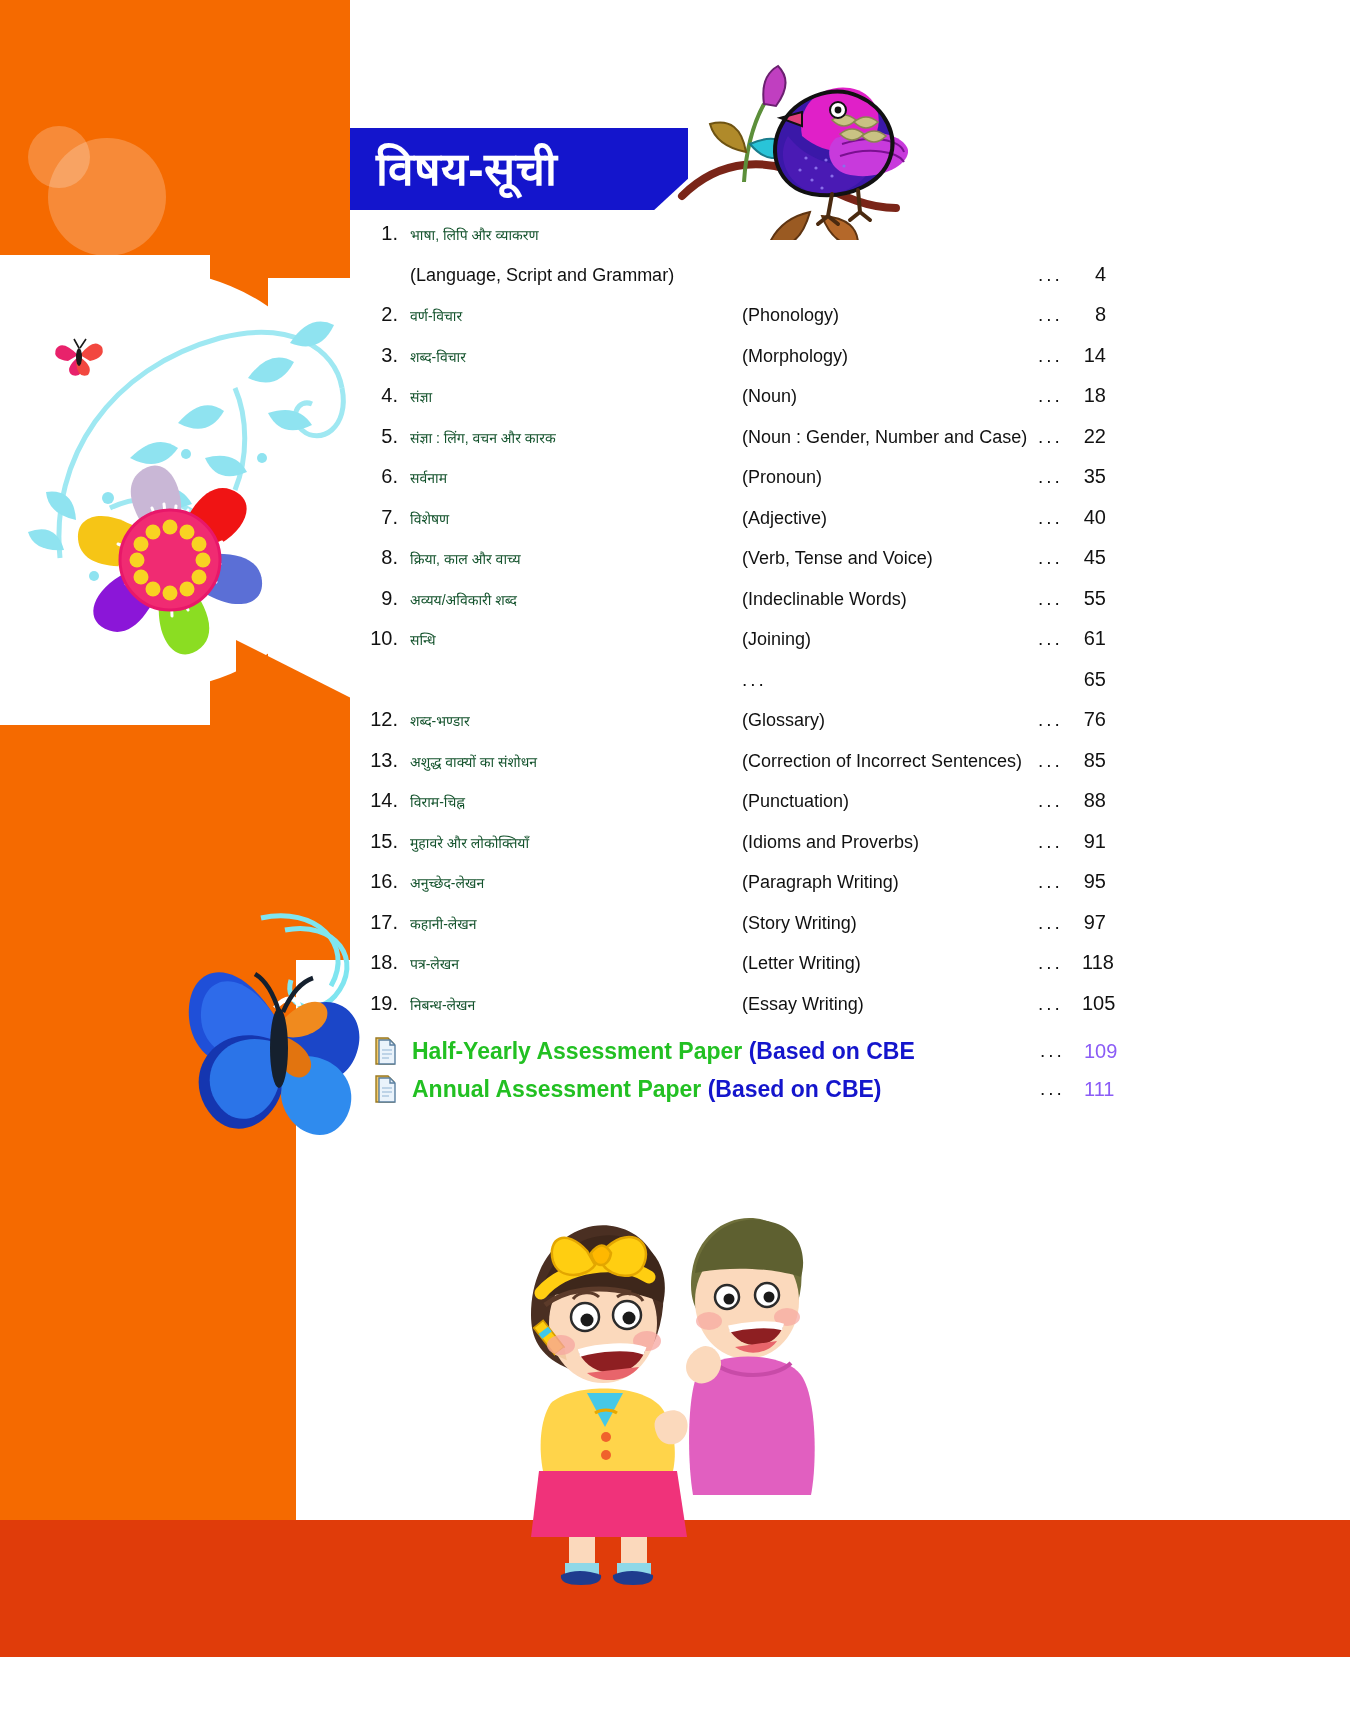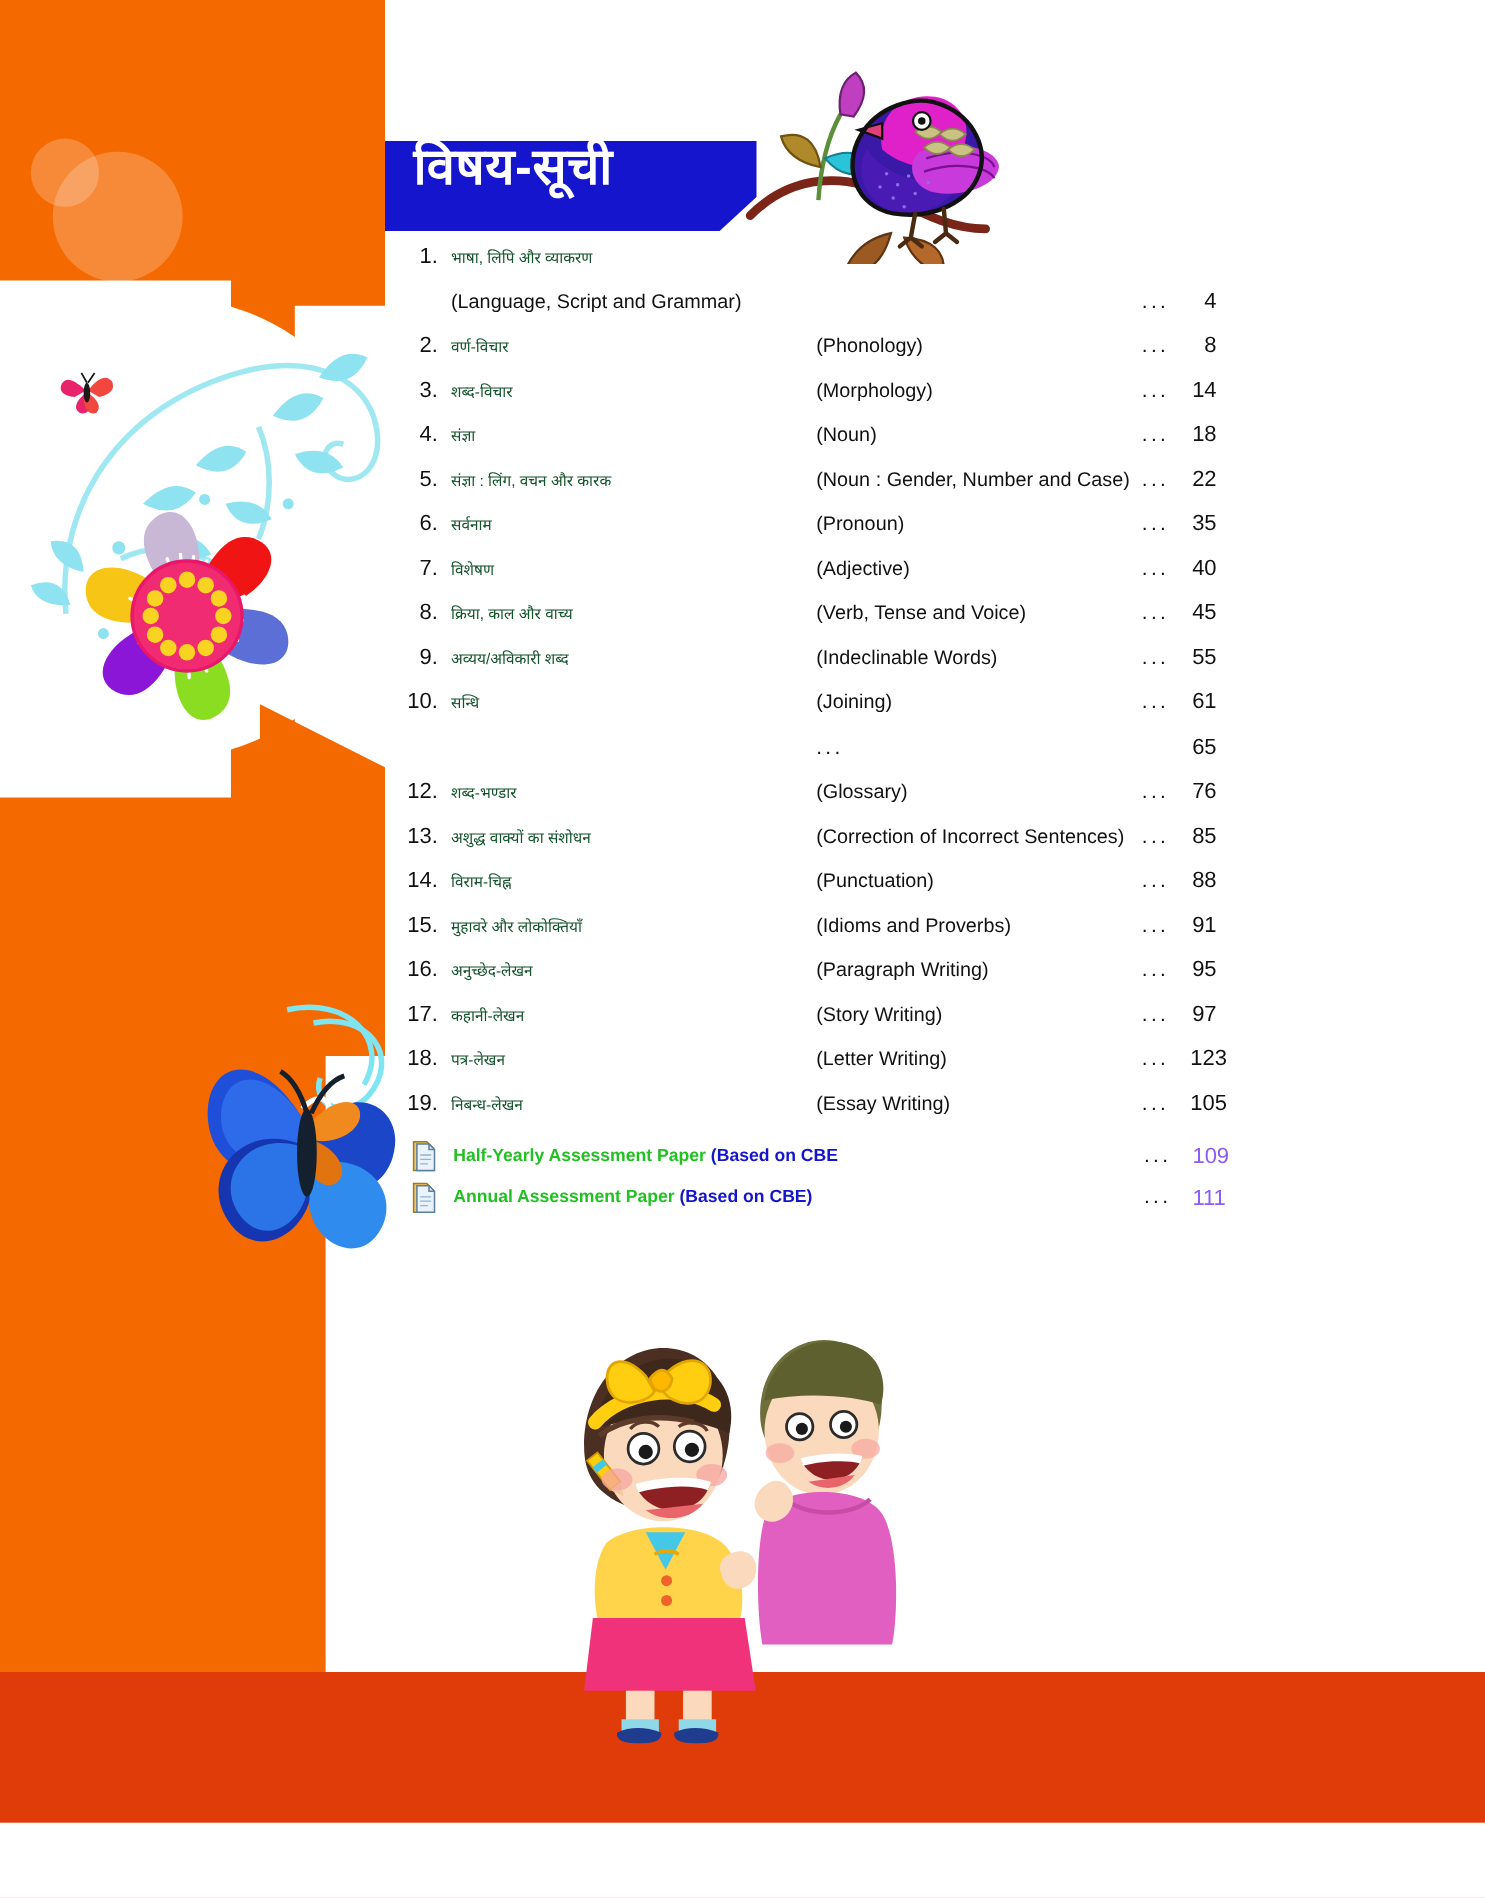--- a/index.html
+++ b/index.html
@@ -49,21 +49,21 @@
   }
   .red-bar-white{
     position:absolute;left:0;bottom:0;width:1350px;height:68px;background:#ffffff;
   }
 
   
   .title-banner{
     position:absolute;left:350px;top:128px;width:338px;height:82px;
     background:#1415CC;
     clip-path:polygon(0 0,100% 0,100% 62%,90% 100%,0 100%);
-    display:flex;
+    display:flex;align-items:center;
   }
   .title-banner .t{
     color:#ffffff;font-size:46px;font-weight:700;letter-spacing:.5px;
     padding-left:26px;line-height:1;
     font-family:"Liberation Sans",sans-serif;
   }
 
   
   .toc{
     position:absolute;left:352px;top:222px;width:790px;
@@ -93,21 +93,21 @@
   .row.cont .hi{visibility:hidden;}
   .row.cont .en{margin-left:-332px;flex:0 0 628px;}
 
   
   .arow{
     display:flex;align-items:center;height:38px;
   }
   .arow .ic{
     flex:0 0 46px;display:flex;justify-content:flex-end;padding-right:14px;
   }
-  .arow .atxt{flex:0 0 628px;font-size:16px;font-weight:700;}
+  .arow .atxt{flex:0 0 628px;font-size:23px;font-weight:700;}
   .arow .atxt .g{color:#22C022;}
   .arow .atxt .b{color:#1415CC;}
   .arow .dots{flex:0 0 44px;font-size:19px;color:#111;letter-spacing:3px;}
   .arow .pg{flex:1;font-size:20px;color:#8b5cf6;text-align:right;padding-right:36px;}
 
   
   .deco{position:absolute;pointer-events:none;}
   .bird{left:660px;top:40px;width:250px;height:200px;}
   .flower{left:20px;top:255px;width:330px;height:420px;}
   .butterfly-blue{left:165px;top:900px;width:230px;height:280px;}
@@ -405,21 +405,21 @@
           <span class="hi">कहानी-लेखन</span>
           <span class="en">(Story Writing)</span>
           <span class="dots">...</span>
           <span class="pg">97</span>
         </div>
         <div class="row">
           <span class="num">18.</span>
           <span class="hi">पत्र-लेखन</span>
           <span class="en">(Letter Writing)</span>
           <span class="dots">...</span>
-          <span class="pg">123</span>
+          <span class="pg">118</span>
         </div>
         <div class="row">
           <span class="num">19.</span>
           <span class="hi">निबन्ध-लेखन</span>
           <span class="en">(Essay Writing)</span>
           <span class="dots">...</span>
           <span class="pg">105</span>
         </div>
       </div>
     <div id="assessment-rows">

